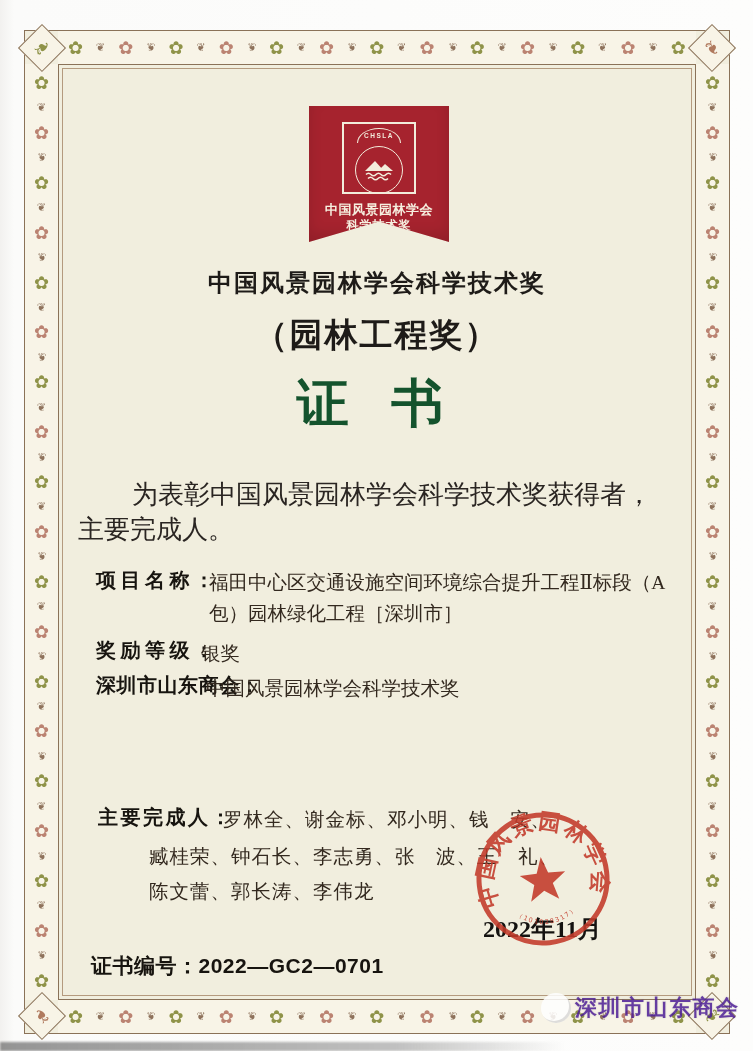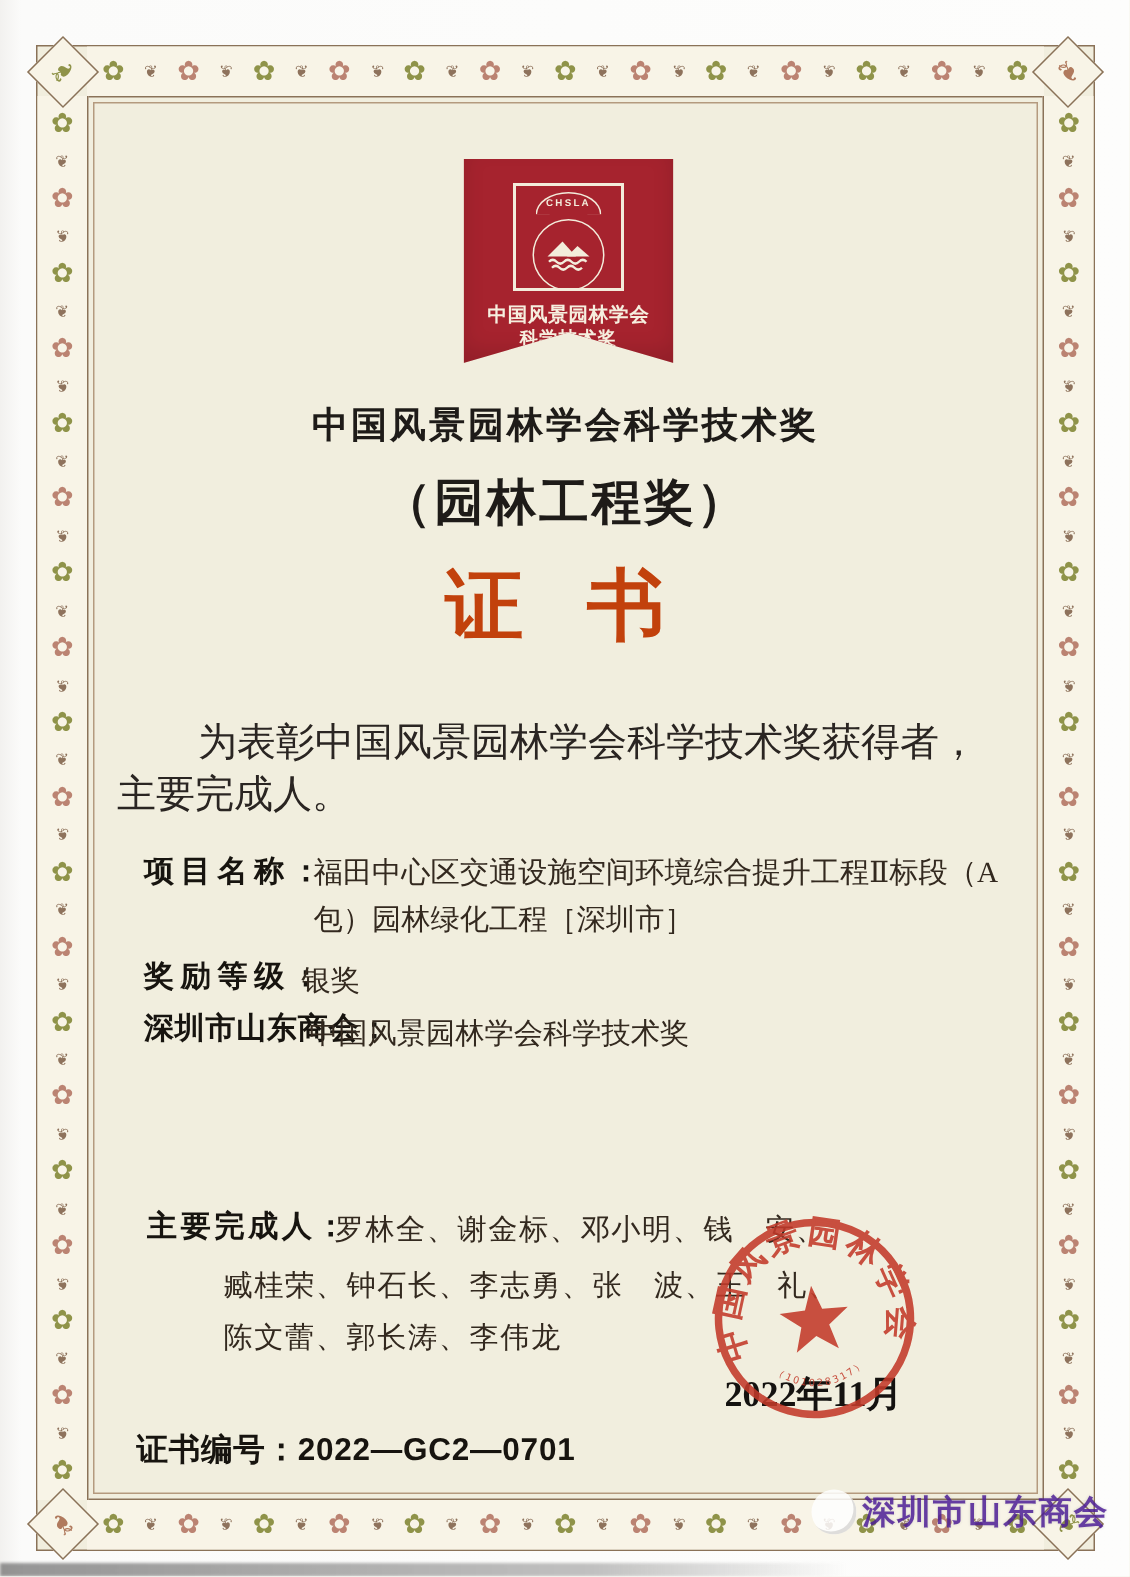--- a/index.html
+++ b/index.html
@@ -45,21 +45,21 @@
                  color:#f6efdf; font-size:13px; font-weight:bold; letter-spacing:.5px; }
   .badge-line2 { position:absolute; left:0; top:111px; width:100%; text-align:center;
                  color:#f6efdf; font-size:12px; font-weight:bold; letter-spacing:1px; }
 
   
   .title1 { position:absolute; left:0; top:236px; width:100%; text-align:center;
             font-size:24px; font-weight:800; color:#1e1b18; letter-spacing:2px; }
   .title2 { position:absolute; left:0; top:282px; width:100%; text-align:center;
             font-size:33px; font-weight:800; color:#1e1b18; letter-spacing:2px; }
   .cert-title { position:absolute; left:0; top:338px; width:100%; text-align:center;
-                font-size:52px; font-weight:800; color:#c2410c; letter-spacing:14px; }
+                font-size:52px; font-weight:800; color:#14532d; letter-spacing:14px; }
 
   
   .serif { font-family:"Liberation Serif","DejaVu Serif",serif; }
   .intro { position:absolute; left:53px; top:446px; width:612px; font-size:26px;
            line-height:35px; color:#2a2522; }
   .intro .ind { padding-left:54px; }
 
   .field-label { position:absolute; font-size:20px; font-weight:800; color:#17140f; }
   .lbl-spaced { letter-spacing:4.5px; }
   .value { position:absolute; font-size:19.5px; color:#33291f; }

